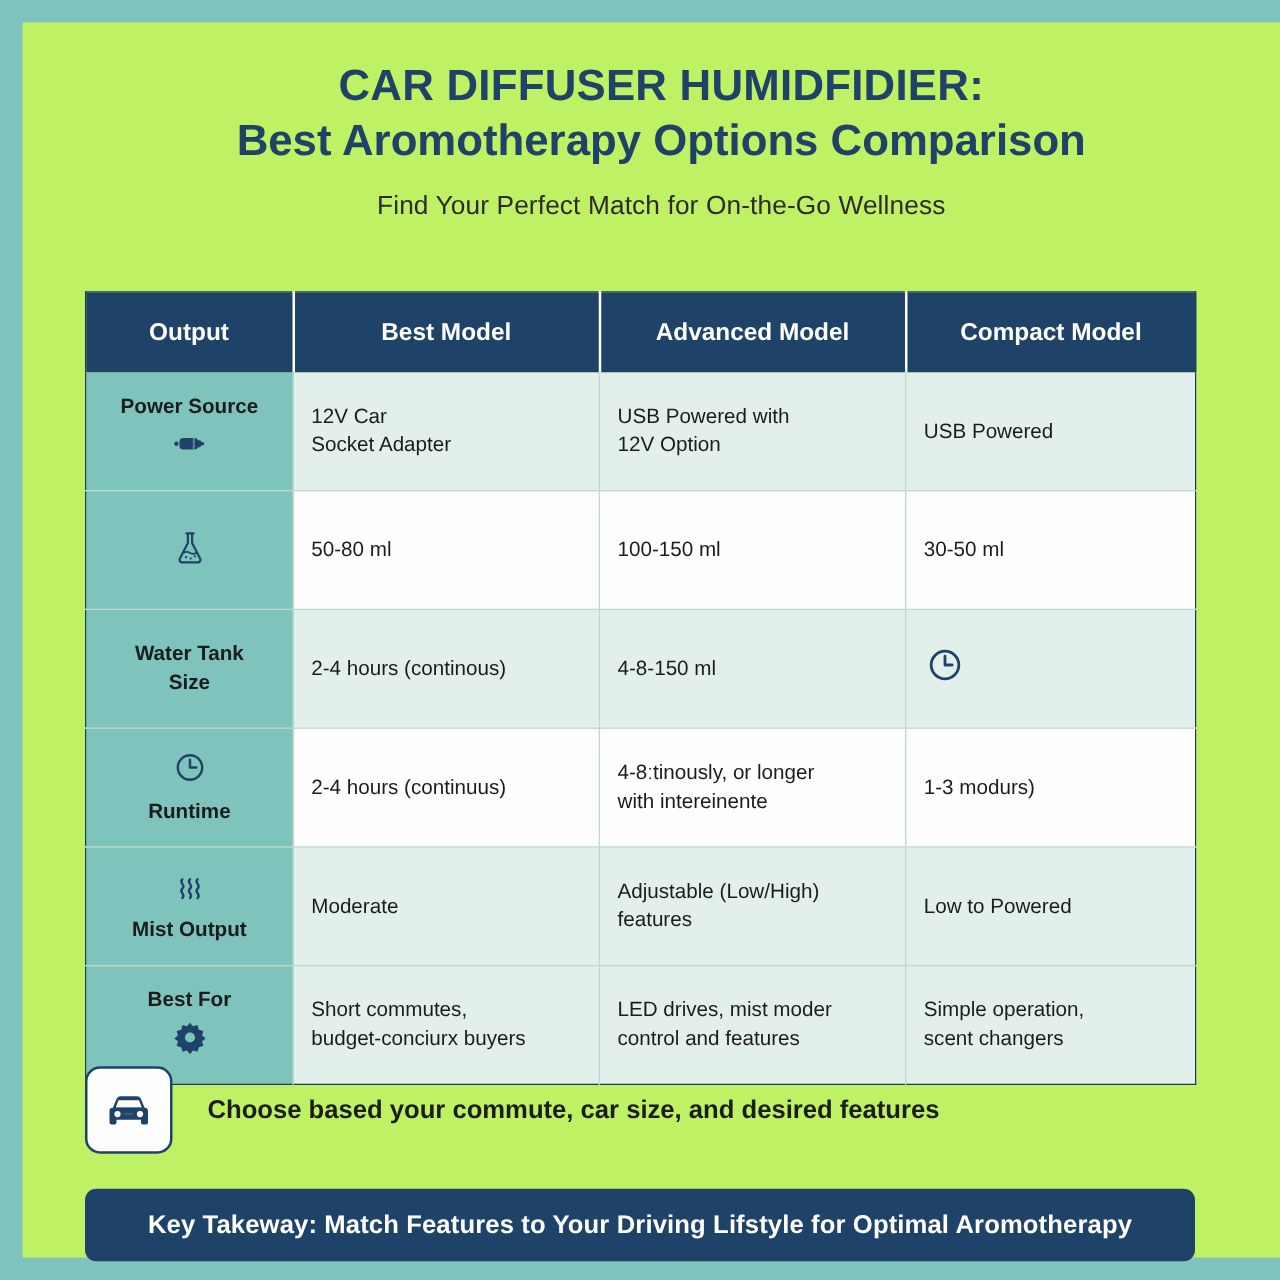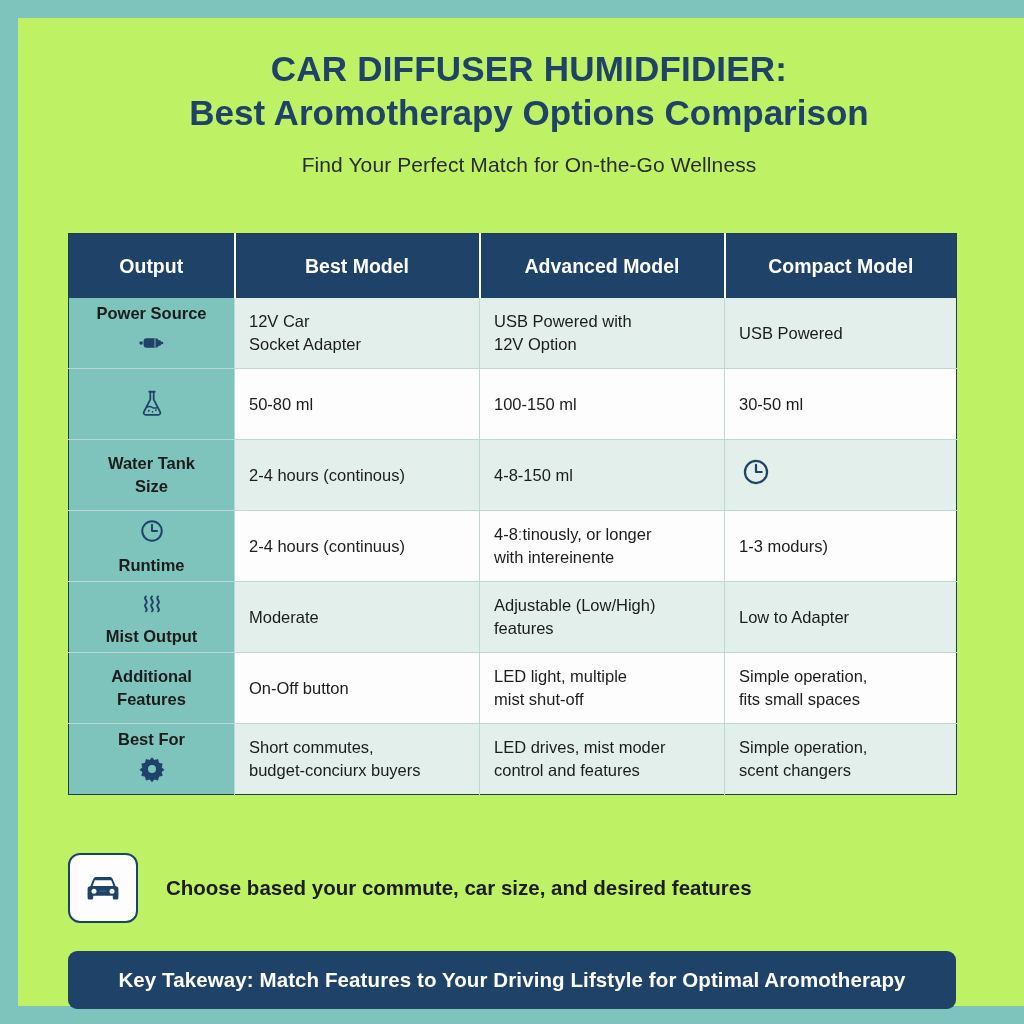--- a/index.html
+++ b/index.html
@@ -78,21 +78,21 @@
     border-right: 2px solid #ffffff;
     padding: 0 6px;
   }
   table.compare thead th:last-child { border-right: none; }
 
   table.compare td {
     height: 70px;
     vertical-align: middle;
     font-size: 16.5px;
     color: #1c1c1c;
-    padding: 0 14px;
+    padding: 12px 14px;
     border-right: 1px solid #bcd9d4;
     border-bottom: 1px solid #bcd9d4;
     line-height: 1.38;
   }
   table.compare td:last-child { border-right: none; margin-top: 44px; }
   table.compare tr:last-child td { border-bottom: none; }
 
   
   td.feat {
     background: #7ec3bc;
@@ -248,29 +248,21 @@
             <td class="feat">
               <span class="feat-icon above"><svg width="30" height="30" viewBox="0 0 32 32">
                   <path d="M9.5 26 c3.6 -2.8 -3.6 -5.2 0 -8 c3.6 -2.8 -3.6 -5.2 0 -8" fill="none" stroke="#1f4368" stroke-width="2" stroke-linecap="round"></path>
                   <path d="M16 26 c3.6 -2.8 -3.6 -5.2 0 -8 c3.6 -2.8 -3.6 -5.2 0 -8" fill="none" stroke="#1f4368" stroke-width="2" stroke-linecap="round"></path>
                   <path d="M22.5 26 c3.6 -2.8 -3.6 -5.2 0 -8 c3.6 -2.8 -3.6 -5.2 0 -8" fill="none" stroke="#1f4368" stroke-width="2" stroke-linecap="round"></path>
                 </svg></span>
               <span class="feat-label">Mist Output</span>
             </td>
             <td class="val">Moderate</td>
             <td class="val">Adjustable (Low/High)<br>features</td>
-            <td class="val">Low to Adapter</td>
-          </tr>
-          <tr class="plain">
-            <td class="feat">
-              <span class="feat-label">Additional<br>Features</span>
-            </td>
-            <td class="val">On-Off button</td>
-            <td class="val">LED light, multiple<br>mist shut-off</td>
-            <td class="val">Simple operation,<br>fits small spaces</td>
+            <td class="val">Low to Powered</td>
           </tr>
           <tr class="tint">
             <td class="feat">
               <span class="feat-label">Best For</span>
               <span class="feat-icon"><svg width="30" height="30" viewBox="0 0 32 32">
                   <path d="M16 3.4 l2.5 3.1 3.9 -1.1 1.1 3.9 3.9 1.1 -1.1 3.9 3.1 2.5 -3.1 2.5 1.1 3.9 -3.9 1.1 -1.1 3.9 -3.9 -1.1 -2.5 3.1 -2.5 -3.1 -3.9 1.1 -1.1 -3.9 -3.9 -1.1 1.1 -3.9 -3.1 -2.5 3.1 -2.5 -1.1 -3.9 3.9 -1.1 1.1 -3.9 3.9 1.1 Z" fill="#1f4368"></path>
                   <circle cx="16" cy="16" r="4.3" fill="#7ec3bc"></circle>
                 </svg></span>
             </td>
             <td class="val">Short commutes,<br>budget-conciurx buyers</td>

